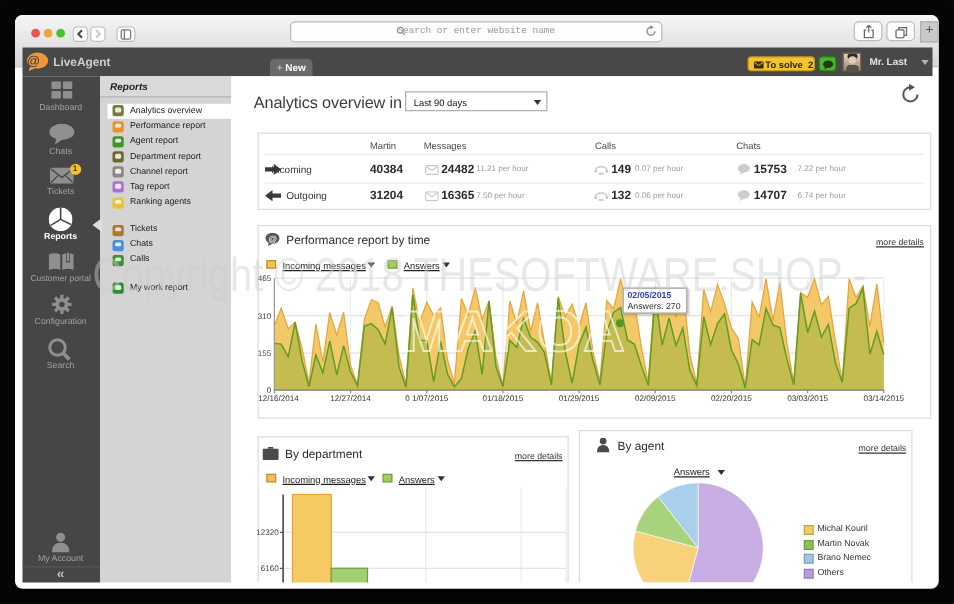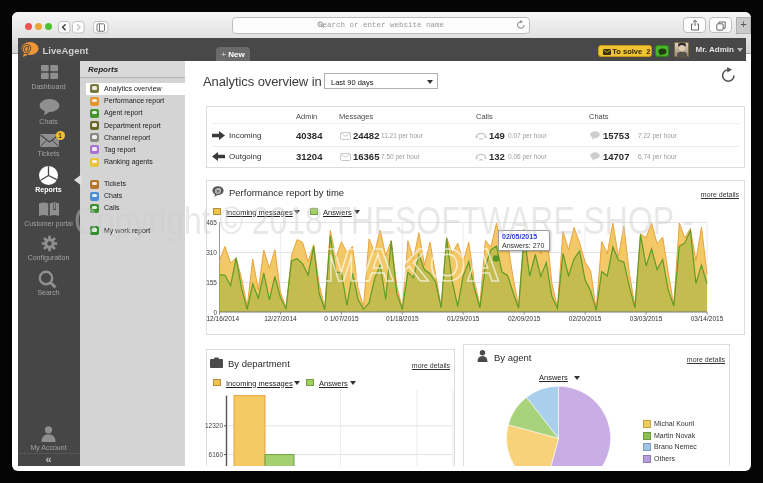--- a/index.html
+++ b/index.html
@@ -126,21 +126,21 @@
         <svg class="abs" style="left:2px;top:2px;" width="9" height="8" viewBox="0 0 9 8">
             <ellipse cx="4.5" cy="3.4" rx="4" ry="3" fill="#1e3c0e"></ellipse>
             <path d="M2,5.5 L1.5,7.5 L4.5,6 Z" fill="#1e3c0e"></path>
           </svg>
       </div>
       <div class="abs" style="left:656px;top:3.5px;width:15px;height:15px;background:linear-gradient(#ddd3c2,#9a8d74);border:1px solid #7a6a45;">
         <div style="position:absolute;left:3.5px;top:0.5px;width:8px;height:4px;border-radius:2px;background:#2e2a28;"></div>
         <div style="position:absolute;left:4.5px;top:2.5px;width:6px;height:6px;border-radius:50%;background:#e2cdb2;"></div>
         <div style="position:absolute;left:2.5px;top:9px;width:10px;height:6px;border-radius:3px 3px 0 0;background:#57504b;"></div>
       </div>
-      <div class="abs" style="left:678px;top:7px;font-size:8px;font-weight:bold;color:#e3e3e3;">Mr. Admin</div>
+      <div class="abs" style="left:678px;top:7px;font-size:8px;font-weight:bold;color:#e3e3e3;">Mr. Last</div>
       <div class="caret" style="left:719px;top:10px;border-top-color:#b5b5b5;"></div>
     </div>
 
     <div id="sidebar">
 
       <svg class="abs" style="left:23px;top:4px;" width="17" height="14" viewBox="0 0 17 14">
         <rect x="0" y="0" width="7.7" height="6.2" rx="1" fill="#8f8f8f"></rect>
         <rect x="9.3" y="0" width="7.7" height="6.2" rx="1" fill="#8f8f8f"></rect>
         <rect x="0" y="7.8" width="7.7" height="6.2" rx="1" fill="#8f8f8f"></rect>
         <rect x="9.3" y="7.8" width="7.7" height="6.2" rx="1" fill="#8f8f8f"></rect>
@@ -256,30 +256,30 @@
       <div class="abs" style="left:18px;top:13px;font-size:13px;letter-spacing:-0.1px;color:#3c3c3c;">Analytics overview in</div>
 <div class="abs" style="left:139px;top:11.5px;width:114px;height:16.5px;border:1px solid #b0b0b0;background:#fff;">
   <div class="abs" style="left:6px;top:4.5px;font-size:7.5px;color:#111;">Last 90 days</div>
   <div class="caret" style="left:102px;top:6.5px;"></div>
 </div>
 <svg class="abs" style="left:536px;top:6px;" width="15" height="16" viewBox="0 0 15 16">
   <path d="M13,8.5 A5.7,5.7 0 1 1 7.3,2.8" fill="none" stroke="#555" stroke-width="1.6"></path>
   <path d="M6.2,0 L11,2.8 L6.2,5.6 Z" fill="#555"></path>
 </svg>
 <div class="card" style="left:21px;top:45px;width:539px;height:62px;">
-  <div class="abs colhead" style="left:89px;top:5px;">Admin</div>
+  <div class="abs colhead" style="left:89px;top:5px;">Martin</div>
   <div class="abs colhead" style="left:132px;top:5px;">Messages</div>
   <div class="abs colhead" style="left:269px;top:5px;">Calls</div>
   <div class="abs colhead" style="left:382px;top:5px;">Chats</div>
   <div class="abs" style="left:5px;top:15.5px;width:527px;height:1px;background:#ececec;"></div>
   <div class="abs" style="left:5px;top:39px;width:527px;height:1px;background:#ececec;"></div>
   <svg class="abs" style="left:5px;top:24.0px;" width="13" height="9" viewBox="0 0 13 9">
             <path d="M0,2.8 L7,2.8 L7,0 L13,4.5 L7,9 L7,6.2 L0,6.2 Z" fill="#3a3a3a"></path>
           </svg>
-          <div class="abs" style="left:22px;top:23.5px;font-size:8px;color:#333;">Incoming</div>
+          <div class="abs" style="left:10px;top:23.5px;font-size:8px;color:#333;">Incoming</div>
           <div class="abs num" style="left:89px;top:22.5px;">40384</div>
           <svg class="abs" style="left:133px;top:24.5px;" width="11" height="8" viewBox="0 0 11 8">
             <rect x="0.5" y="0.5" width="10" height="7" rx="1.2" fill="none" stroke="#c9c9c9" stroke-width="1"></rect>
             <path d="M1,1.2 L5.5,4.4 L10,1.2" stroke="#c9c9c9" stroke-width="1" fill="none"></path>
           </svg>
           <div class="abs num" style="left:146px;top:22.5px;">24482</div>
           <div class="abs perhour" style="left:174px;top:25.0px;">11.21 per hour</div>
           <svg class="abs" style="left:268px;top:24.5px;" width="12" height="8" viewBox="0 0 12 8">
             <path d="M1.5,3.8 C2.5,0.6 9.5,0.6 10.5,3.8" fill="none" stroke="#c9c9c9" stroke-width="1.2"></path>
             <circle cx="1.6" cy="5" r="1.2" fill="#c9c9c9"></circle>

